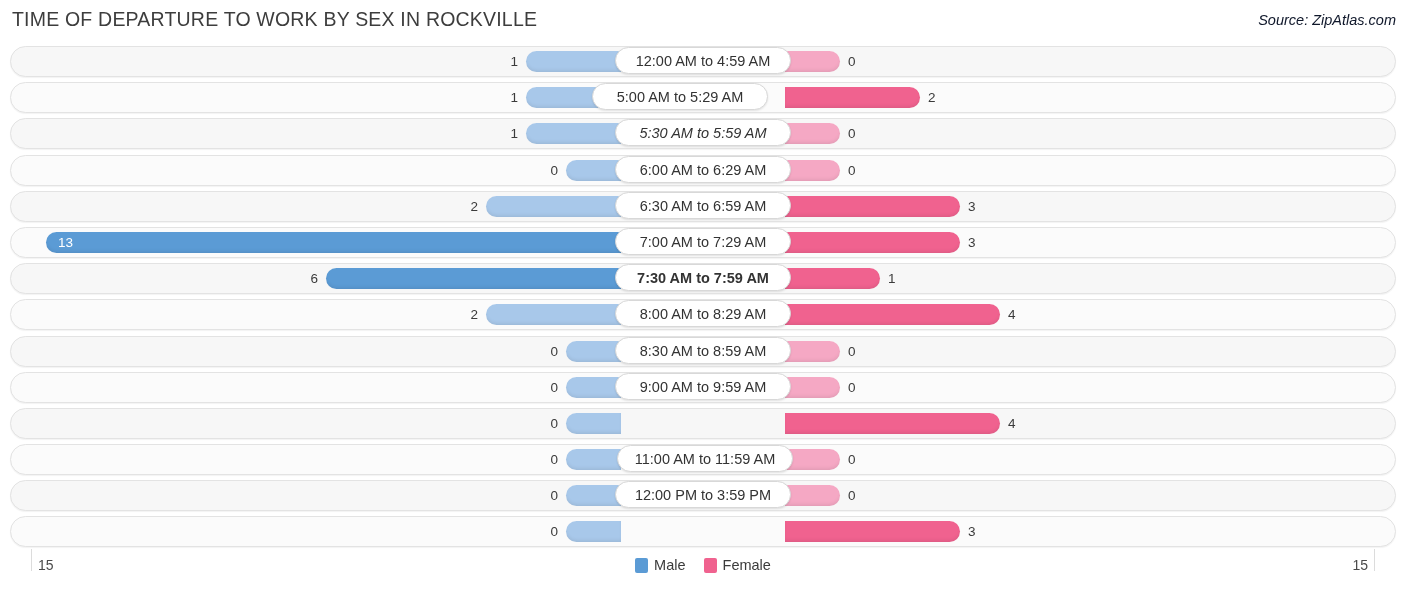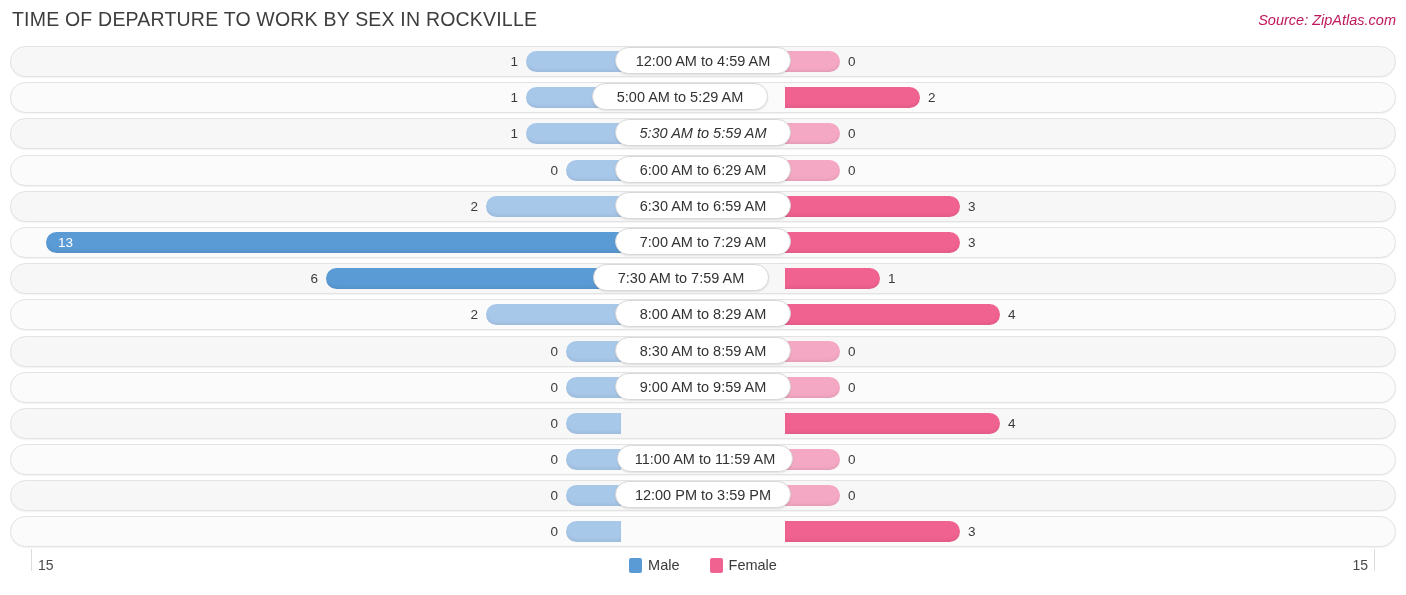--- a/index.html
+++ b/index.html
@@ -31,21 +31,21 @@
     color: #3d3d3d;
     font-weight: 400;
     white-space: nowrap;
   }
   .source {
     position: absolute;
     right: 10px;
     top: 12px;
     font-size: 14.5px;
     font-style: italic;
-    color: #be185d;
+    color: #0f172a;
     white-space: nowrap;
   }
 
   
   .plot {
     position: absolute;
     left: 0;
     top: 44px;
     width: 1406px;
     height: 505px;
@@ -149,21 +149,21 @@
   .legend {
     position: absolute;
     left: 0;
     top: 8px;
     width: 1406px;
     text-align: center;
     font-size: 14.5px;
   }
   .legend-item {
     display: inline-block;
-    margin: 0 15px;
+    margin: 0 9px;
     white-space: nowrap;
   }
   .swatch {
     display: inline-block;
     width: 13px;
     height: 15px;
     border-radius: 2px;
     vertical-align: -3px;
     margin-right: 6px;
   }
@@ -227,21 +227,21 @@
       <div class="bar female" style="left: 785px; width: 175px; background: rgb(240, 98, 143);"></div>
       <div class="val" style="left: 968px;">3</div>
       <div class="pill" style="left: 615px; width: 176px;">7:00 AM to 7:29 AM</div>
     </div>
     <div class="row">
       <div class="track"></div>
       <div class="bar male" style="left: 326px; width: 295px; background: rgb(91, 155, 213);"></div>
       <div class="val male-out" style="right: 1088px;">6</div>
       <div class="bar female" style="left: 785px; width: 95px; background: rgb(240, 98, 143);"></div>
       <div class="val" style="left: 888px;">1</div>
-      <div class="pill" style="left: 593px; width: 176px;">7:30 AM to 7:59 AM</div>
+      <div class="pill" style="left: 615px; width: 176px; font-weight: bold;">7:30 AM to 7:59 AM</div>
     </div>
     <div class="row alt">
       <div class="track"></div>
       <div class="bar male" style="left: 486px; width: 135px; background: rgb(168, 200, 234);"></div>
       <div class="val male-out" style="right: 928px;">2</div>
       <div class="bar female" style="left: 785px; width: 215px; background: rgb(240, 98, 143);"></div>
       <div class="val" style="left: 1008px;">4</div>
       <div class="pill" style="left: 615px; width: 176px;">8:00 AM to 8:29 AM</div>
     </div>
     <div class="row">

